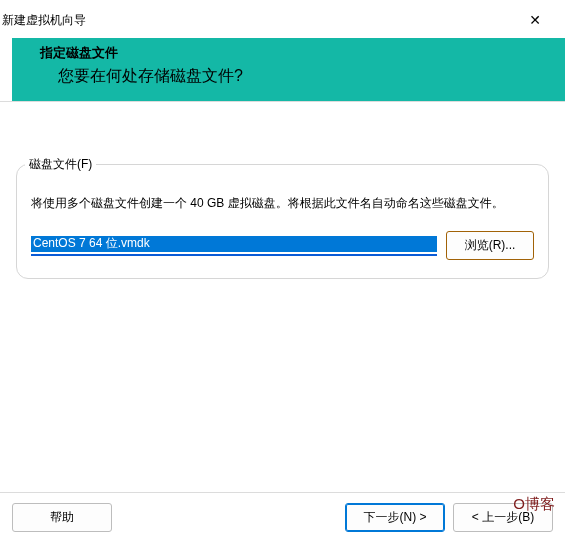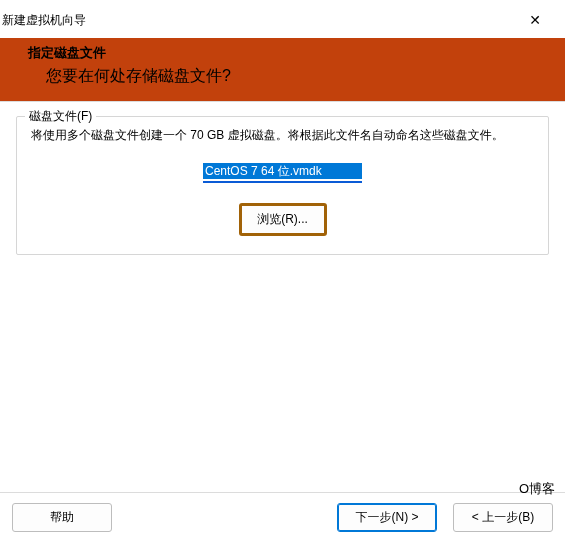--- a/index.html
+++ b/index.html
@@ -26,54 +26,55 @@
       height: 24px;
       display: flex;
       align-items: center;
       justify-content: center;
       cursor: pointer;
       font-size: 14px;
       font-family: Arial, sans-serif;
     }
     .header {
       padding: 6px 0 14px 28px;
-      background: #c2410c;
+      background: #14b8a6;
+      margin-left: 12px;
     }
     .header-title { font-weight: bold; font-size: 13px; }
     .header-subtitle { font-size: 16px; margin-top: 4px; padding-left: 18px; }
     .sep { border: none; border-top: 1px solid #dcdcdc; }
     .content {
       flex: 1;
       padding: 14px 16px 0 16px;
       background: #fff;
     }
     .groupbox {
       border: 1px solid #d6d6d6;
-      border-radius: 2px;
-      padding: 8px 14px 18px 14px;
+      border-radius: 12px;
+      padding: 28px 14px 18px 14px;
       position: relative;
+      margin-top: 48px;
     }
     .groupbox-legend {
       position: absolute;
       top: -9px;
       left: 8px;
       background: #fff;
       padding: 0 4px;
       font-size: 12px;
     }
     .group-desc {
       font-size: 12px;
       line-height: 1.7;
       margin-bottom: 18px;
     }
     .file-row {
       display: flex;
       align-items: center;
-      gap: 20px;
-      flex-direction: column;
+      gap: 9px;
     }
     .file-input-wrap {
       flex: 1;
       border-bottom: 2px solid #0a5bd6;
       padding-bottom: 2px;
     }
     .file-input-wrap input {
       width: 100%;
       border: none;
       outline: none;
@@ -81,43 +82,43 @@
       font-size: 12px;
       background: #0078d7;
       color: #fff;
       padding: 1px 2px;
     }
     .file-input-wrap input::selection {
       background: #0078d7;
       color: #fff;
     }
     .browse-btn {
-      border: 3px solid #a16207;
+      border: 1px solid #a16207;
       background: #fdfdfd;
       border-radius: 3px;
       padding: 5px 12px;
       font-family: inherit;
       font-size: 12px;
       cursor: pointer;
       min-width: 88px;
     }
     .watermark {
       position: absolute;
       right: 10px;
-      bottom: 44px;
-      color: #000000;
-      font-size: 13px;
+      bottom: 28px;
+      color: #7f1d1d;
+      font-size: 15px;
       pointer-events: none;
     }
     .footer {
       border-top: 1px solid #dcdcdc;
       padding: 10px 12px;
       display: flex;
       align-items: center;
-      gap: 16px;
+      gap: 8px;
       background: #fff;
     }
     .footer .spacer { flex: 1; }
     .btn {
       border: 1px solid #bdbdbd;
       background: #fdfdfd;
       border-radius: 3px;
       padding: 5px 0;
       font-family: inherit;
       font-size: 12px;
@@ -144,21 +145,21 @@
 <div class="header">
   <div class="header-title">指定磁盘文件</div>
   <div class="header-subtitle">您要在何处存储磁盘文件?</div>
 </div>
 
 <hr class="sep">
 
 <div class="content">
   <div class="groupbox">
     <div class="groupbox-legend">磁盘文件(F)</div>
-    <div class="group-desc">将使用多个磁盘文件创建一个 70 GB 虚拟磁盘。将根据此文件名自动命名这些磁盘文件。</div>
+    <div class="group-desc">将使用多个磁盘文件创建一个 40 GB 虚拟磁盘。将根据此文件名自动命名这些磁盘文件。</div>
     <div class="file-row">
       <div class="file-input-wrap">
         <input type="text" value="CentOS 7 64 位.vmdk" style="">
       </div>
       <button class="browse-btn">浏览(R)...</button>
     </div>
   </div>
 </div>
 
 <div class="watermark">O博客</div>

